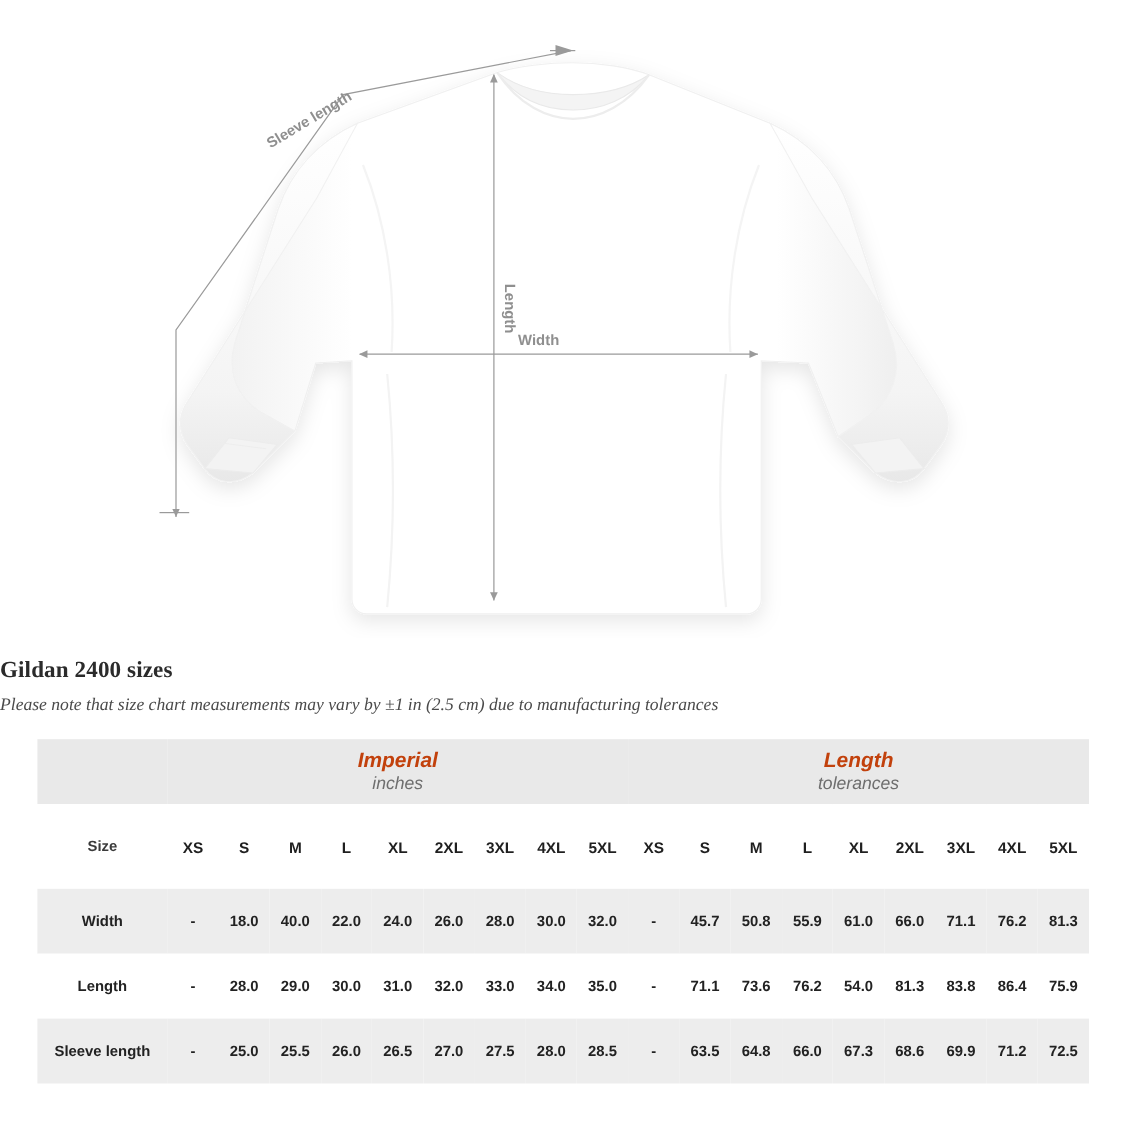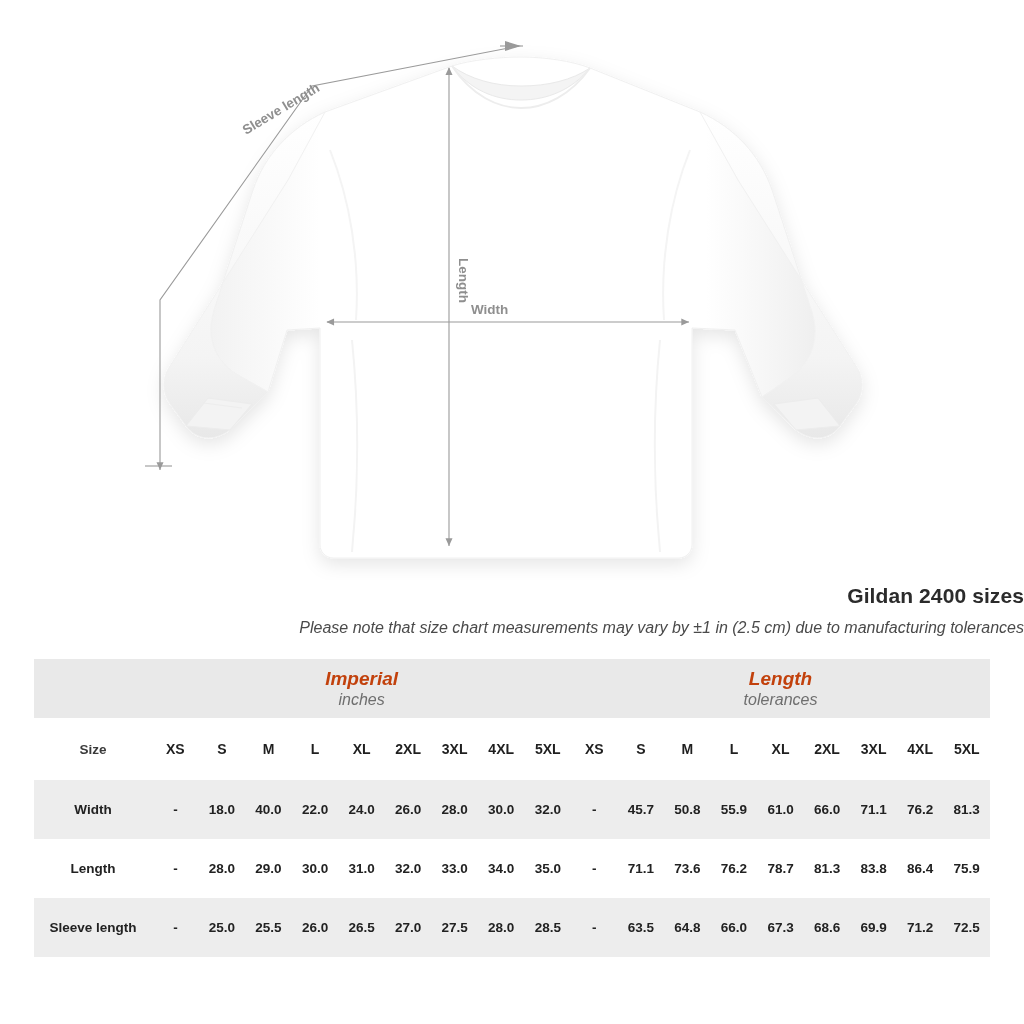--- a/index.html
+++ b/index.html
@@ -29,22 +29,23 @@
     background: #ffffff;
   }
   .illustration svg {
     position: absolute;
     left: 0;
     top: 0;
   }
 
   
   .title-block {
-    text-align: right;
-    margin-top: 4px;
+    text-align: left;
+    margin-top: 16px;
+    font-family: Liberation Serif, serif;
   }
   .chart-title {
     font-size: 21px;
     font-weight: bold;
     color: #2b2b2b;
     letter-spacing: 0.1px;
   }
   .chart-note {
     font-size: 16px;
     font-style: italic;
@@ -90,21 +91,21 @@
     color: #6e6e6e;
     margin-top: 2px;
   }
 
   
   tr.head-row td {
     background: #ffffff;
     font-weight: bold;
     font-size: 14px;
     color: #1f1f1f;
-    height: 62px;
+    height: 77px;
   }
   tr.head-row td.label-col {
     font-weight: bold;
     font-size: 13.5px;
     color: #3a3a3a;
   }
 
   
   tr.row-alt td { background: #ededed; }
   tr.row-plain td { background: #ffffff; }
@@ -307,21 +308,21 @@
           <td class="val">30.0</td>
           <td class="val">31.0</td>
           <td class="val">32.0</td>
           <td class="val">33.0</td>
           <td class="val">34.0</td>
           <td class="val">35.0</td>
           <td class="val">-</td>
           <td class="val">71.1</td>
           <td class="val">73.6</td>
           <td class="val">76.2</td>
-          <td class="val">78.7</td>
+          <td class="val">54.0</td>
           <td class="val">81.3</td>
           <td class="val">83.8</td>
           <td class="val">86.4</td>
           <td class="val">75.9</td>
         </tr>
 
         <tr class="row-alt">
           <td class="label-col">Sleeve length</td>
           <td class="val">-</td>
           <td class="val">25.0</td>

